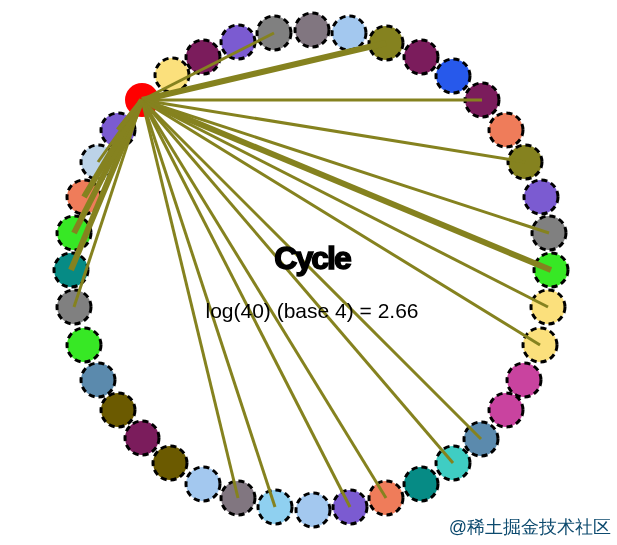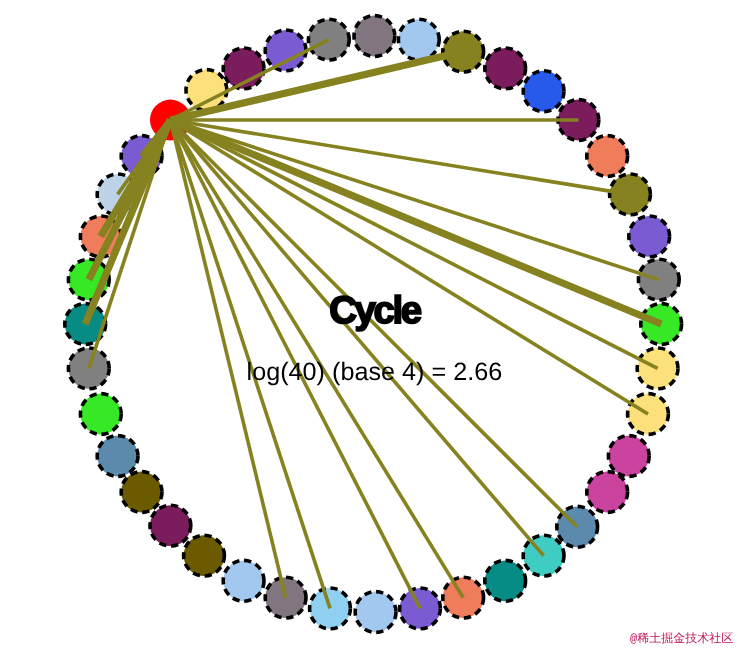--- a/index.html
+++ b/index.html
@@ -1,20 +1,20 @@
 <!DOCTYPE html>
 <html><head>
 <meta charset="utf-8">
 <style>
   html, body { margin: 0; padding: 0; background: #ffffff; }
   body { width: 617px; height: 545px; position: relative; overflow: hidden; font-family: "Liberation Sans", sans-serif; }
   #canvas { position: absolute; left: 0; top: 0; }
   .title { position: absolute; left: 0; width: 624px; top: 240px; text-align: center; font-family: "Liberation Sans", sans-serif; font-weight: bold; font-size: 32px; letter-spacing: -2px; color: #000; -webkit-text-stroke: 1.5px #000; }
   .subtitle { position: absolute; left: 0; width: 624px; top: 299px; text-align: center; font-family: "Liberation Sans", sans-serif; font-size: 21px; color: #000; }
-  .watermark { position: absolute; right: 6px; bottom: 6px; font-family: Liberation Mono, monospace; font-size: 10px; color: #be185d; }
+  .watermark { position: absolute; right: 6px; bottom: 6px; font-family: Liberation Sans, sans-serif; font-size: 18px; color: #0c4a6e; }
 </style>
 </head>
 <body>
 
 <svg id="canvas" width="617" height="545" viewBox="0 0 617 545" xmlns="http://www.w3.org/2000/svg">
 
   <g id="nodes">
       <circle cx="142" cy="100" r="17" fill="#ff0000"></circle>
       <circle cx="172" cy="75" r="17" fill="#fbe07c" stroke="#000" stroke-width="3" stroke-dasharray="6 4"></circle>
       <circle cx="203" cy="57" r="17" fill="#7b1c5c" stroke="#000" stroke-width="3" stroke-dasharray="6 4"></circle>

